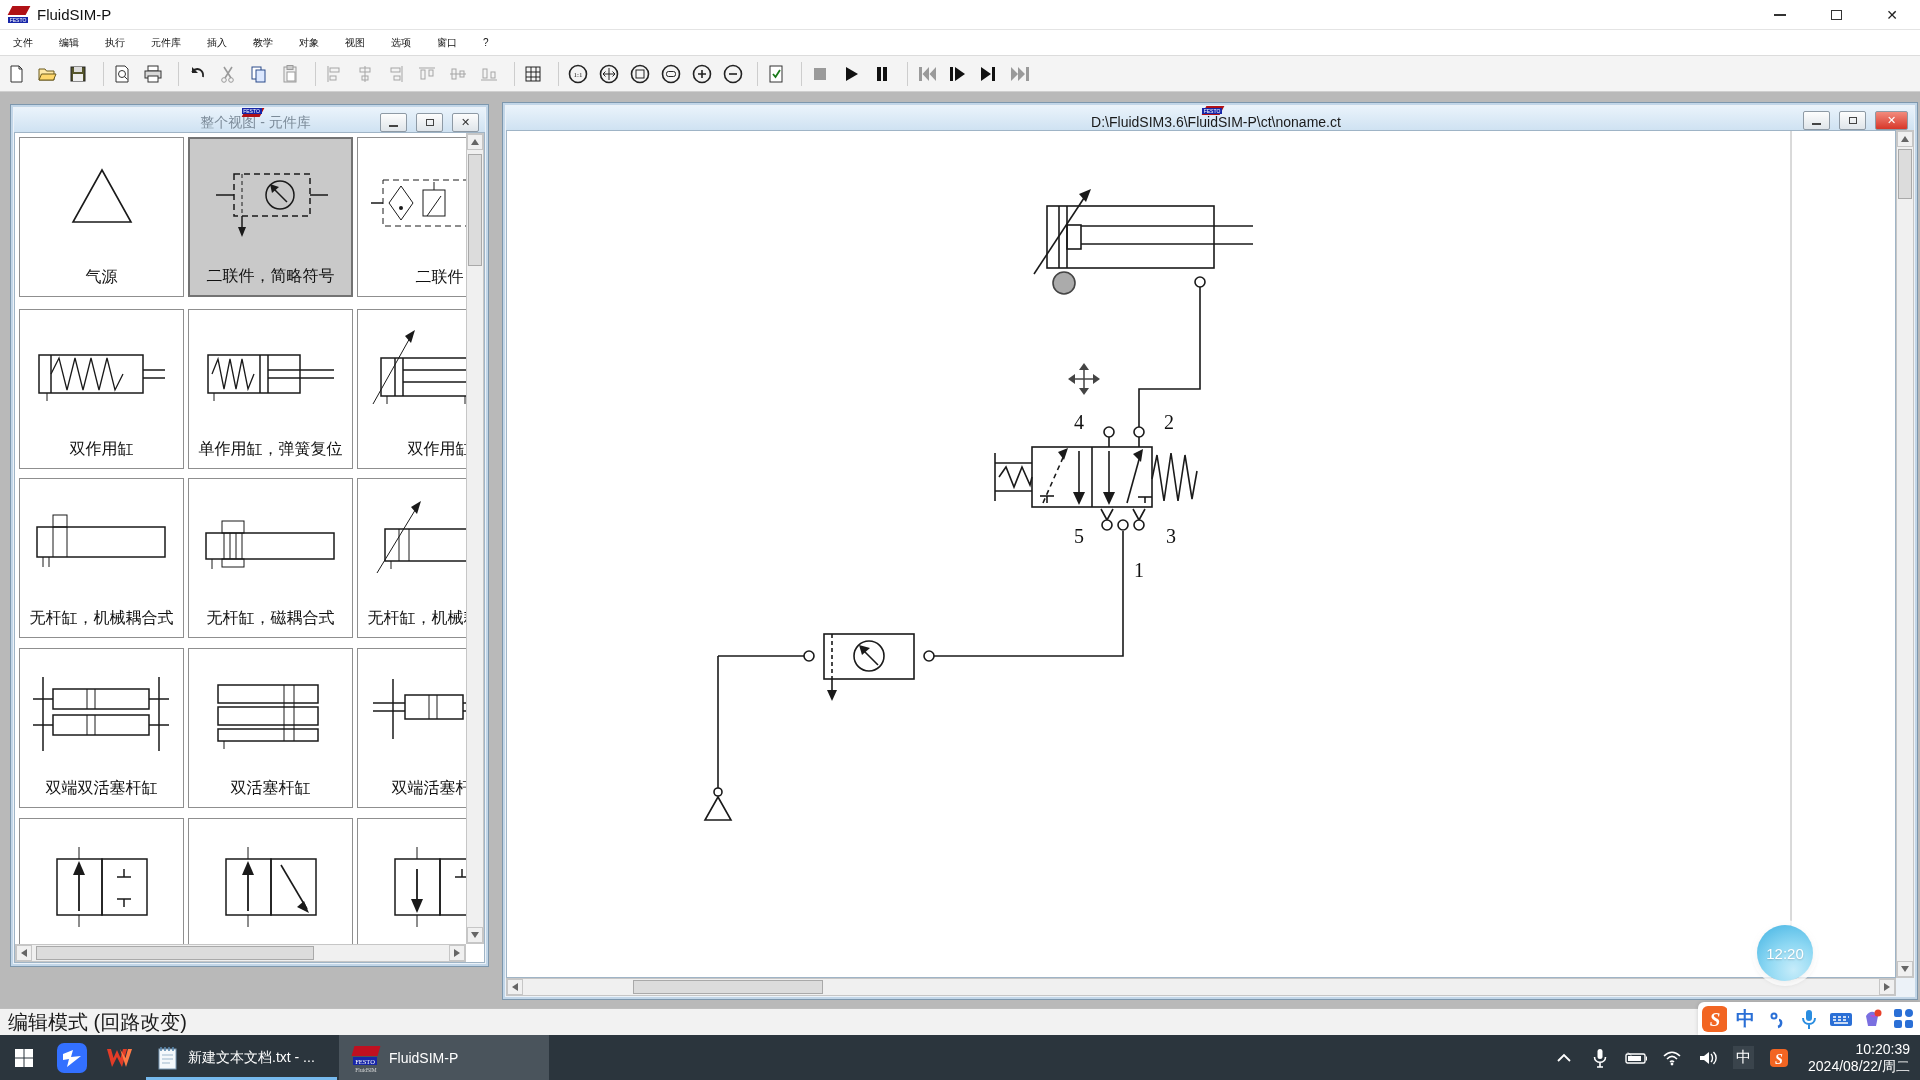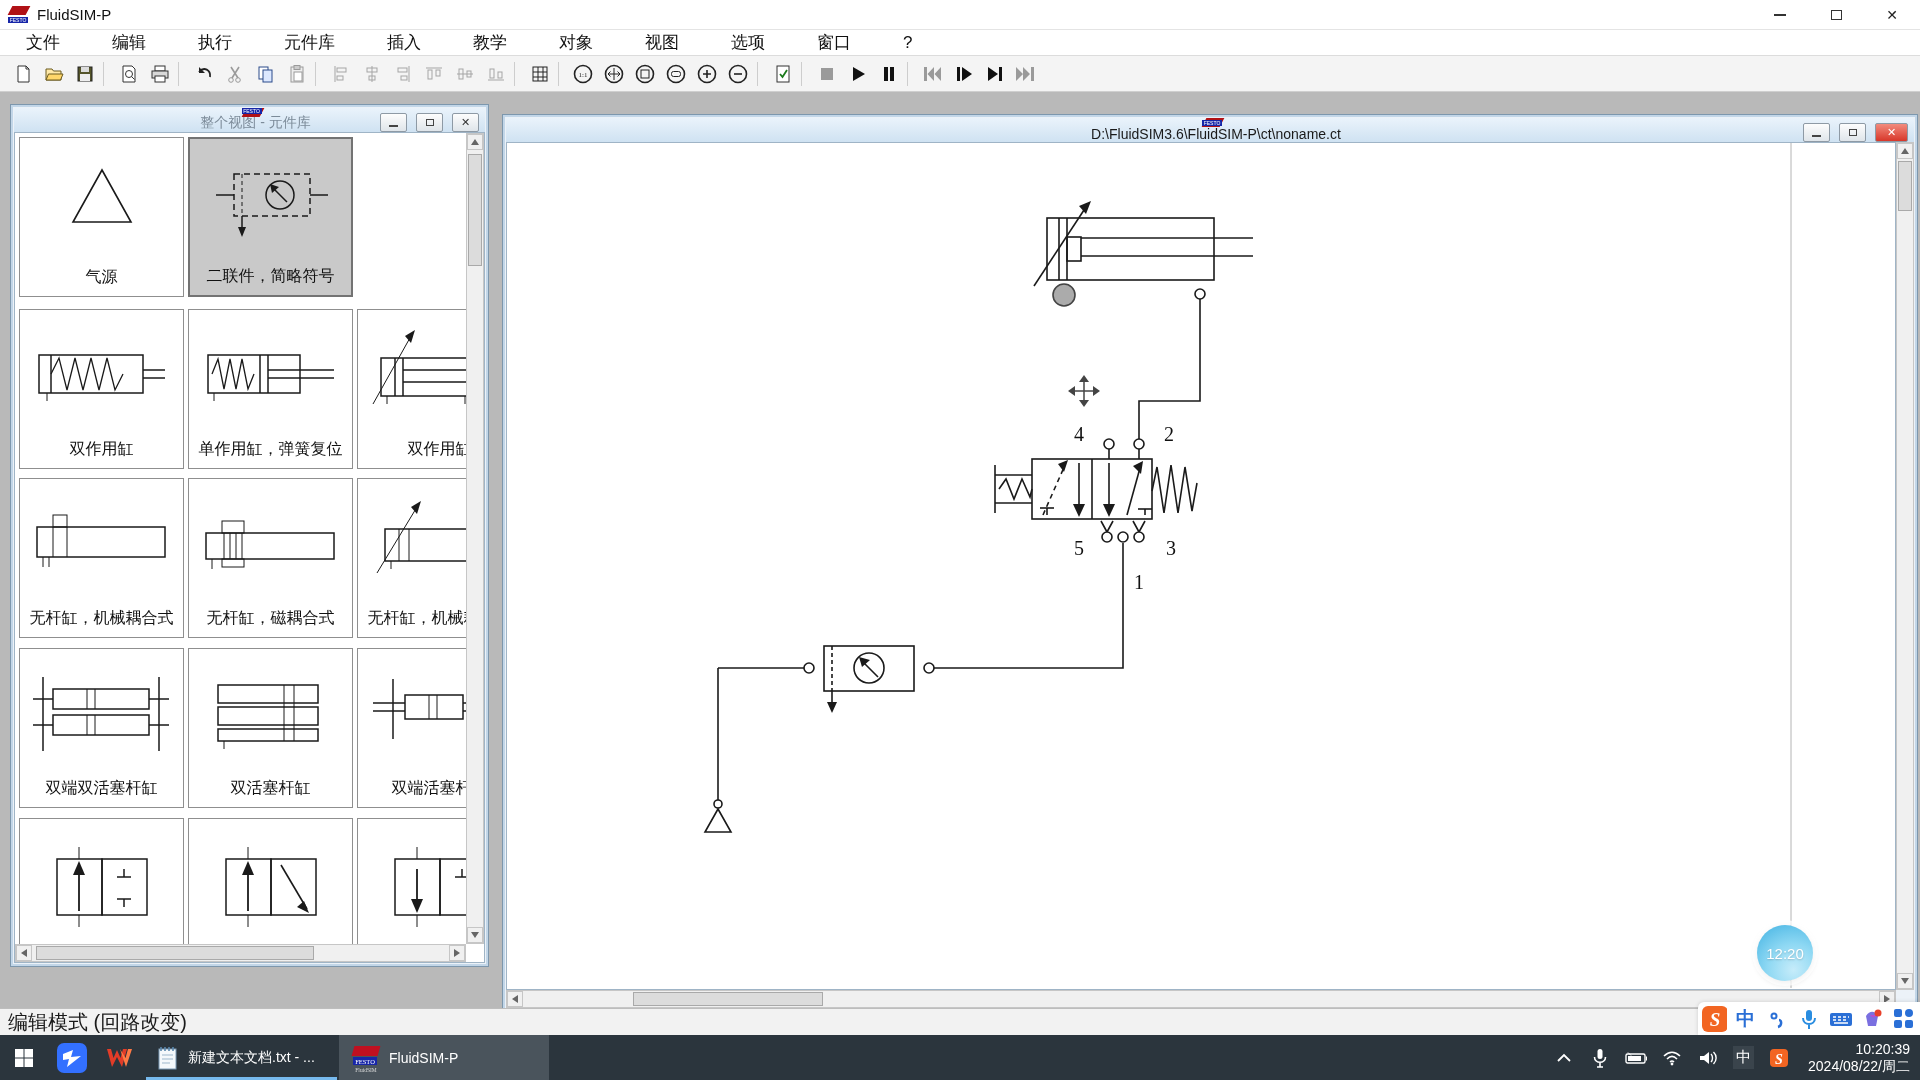--- a/index.html
+++ b/index.html
@@ -11,25 +11,25 @@
   .titlebar { position:absolute; left:0; top:0; width:1920px; height:30px; background:#fff;
     display:flex; align-items:center; padding-left:8px; border-bottom:1px solid #e4e4e4;}
   .titlebar .title { font-size:15px; color:#111; margin-left:7px; }
   .wincontrols { position:absolute; right:0; top:0; height:30px; display:flex; }
   .wincontrols .wc { width:56px; height:30px; display:flex; align-items:center; justify-content:center; color:#222; font-size:14px;}
   .wc .bar { width:12px; height:2px; background:#333; }
   .wc .box { width:11px; height:10px; border:1.5px solid #333; }
 
   .menubar { position:absolute; left:0; top:30px; width:1920px; height:26px; background:#fff;
     display:flex; align-items:center; gap:0; border-bottom:1px solid #dcdcdc;}
-  .menubar .mi { padding:3px 26px; font-size:17px; color:#111; }
+  .menubar .mi { padding:3px 13px; font-size:10px; color:#111; }
 
   .toolbar { position:absolute; left:0; top:56px; width:1920px; height:36px; background:#f4f4f4;
     border-bottom:1px solid #cfcfcf; display:flex; align-items:center; padding-left:6px; gap:4px;}
-  .tbi { width:27px; height:26px; display:flex; align-items:center; justify-content:flex-end; }
+  .tbi { width:27px; height:26px; display:flex; align-items:center; justify-content:flex-start; }
   .tsep { width:1px; height:24px; background:#cdcdcd; margin:0 4px; }
 
   
   .mdi { position:absolute; left:0; top:92px; width:1920px; height:916px; background:#b9b9b9; overflow:hidden;}
 
   .win { position:absolute; background:#ecf2f8; border:1px solid #7d97ad; box-shadow:inset 0 0 0 2px #c2d6e8; }
   .win .wtitle { position:absolute; left:3px; right:3px; top:3px; height:24px;
     background:linear-gradient(#eaf3fb,#cfe2f2); display:flex; align-items:center; padding-left:6px;flex-direction:column; }
   .win .wtitle .ttext { font-size:14px; margin-left:6px; white-space:nowrap; }
   .wbtns { position:absolute; right:6px; top:5px; display:flex; gap:9px; }
@@ -54,21 +54,21 @@
   .sb .thumb { position:absolute; background:#dcdcdc; border:1px solid #a9a9a9; }
   .sbbtn { position:absolute; width:16px; height:16px; background:#f0f0f0; border:1px solid #c6c6c6;
     display:flex; align-items:center; justify-content:center;}
   .tri { width:0; height:0; }
   .tri.up { border-left:4px solid transparent; border-right:4px solid transparent; border-bottom:6px solid #666; }
   .tri.dn { border-left:4px solid transparent; border-right:4px solid transparent; border-top:6px solid #666; }
   .tri.lf { border-top:4px solid transparent; border-bottom:4px solid transparent; border-right:6px solid #666; }
   .tri.rt { border-top:4px solid transparent; border-bottom:4px solid transparent; border-left:6px solid #666; }
 
   
-  .ctwin { left:502px; top:10px; width:1416px; height:898px;margin-top:12px; }
+  .ctwin { left:502px; top:10px; width:1416px; height:898px; }
   .ctwin .wtitle .ttext { color:#1a1a1a; }
   .canvas { position:absolute; left:3px; top:27px; right:21px; bottom:21px; background:#fff;
     border:1px solid #9fb4c6; overflow:hidden;}
   .libwin .wtitle .ttext { color:#7c8b99; }
 
   
   .clockwidget { position:absolute; left:1757px; top:925px; width:56px; height:56px; border-radius:50%;
     background:radial-gradient(circle at 65% 80%, #c6ecfa 0%, #8ed8f3 45%, #3fb1e2 100%);
     box-shadow:0 0 0 5px rgba(255,255,255,.75), 0 2px 6px rgba(0,0,0,.25);
     display:flex; align-items:center; justify-content:center; z-index:40;}
@@ -378,20 +378,35 @@
                 <circle cx="84" cy="46" r="14" fill="none" stroke="#1a1a1a" stroke-width="1.5"></circle>
                 <path d="M91 53L76 38" stroke="#1a1a1a" stroke-width="1.5"></path>
                 <polygon points="74,35 76,44 83,38" fill="#1a1a1a"></polygon>
                 <path d="M46 25v42" stroke="#1a1a1a" stroke-dasharray="4 3"></path>
                 <path d="M46 67v14" stroke="#1a1a1a" stroke-width="1.5"></path>
                 <polygon points="46,88 42,78 50,78" fill="#1a1a1a"></polygon>
                 <path d="M20 46h18M114 46h18" stroke="#1a1a1a" stroke-width="1.5"></path>
               </svg>
             </span>
           <span class="lbl">二联件，简略符号</span>
+        </div>
+        <div class="cell" style="left:342px;top:4px">
+          <span class="sym">
+            <svg width="150" height="110">
+                <rect x="18" y="32" width="86" height="46" fill="none" stroke="#1a1a1a" stroke-dasharray="6 4"></rect>
+                <polygon points="36,38 48,55 36,72 24,55" fill="none" stroke="#1a1a1a"></polygon>
+                <circle cx="36" cy="60" r="2" fill="#1a1a1a"></circle>
+                <rect x="58" y="42" width="22" height="26" fill="none" stroke="#1a1a1a"></rect>
+                <path d="M69 42v-8M62 68l14-20" stroke="#1a1a1a"></path>
+                <path d="M104 26l4-8 5 12 5-12 5 12 4-8" fill="none" stroke="#1a1a1a"></path>
+                <rect x="108" y="40" width="18" height="22" fill="none" stroke="#1a1a1a"></rect>
+                <path d="M6 55h12M104 55h32" stroke="#1a1a1a" stroke-width="1.5"></path>
+              </svg>
+            </span>
+          <span class="lbl">二联件</span>
         </div>
 
         <div class="cell" style="left:4px;top:176px">
           <span class="sym">
             <svg width="150" height="110">
                 <rect x="12" y="35" width="104" height="38" fill="none" stroke="#1a1a1a" stroke-width="1.5"></rect>
                 <path d="M24 35v38" stroke="#1a1a1a" stroke-width="1.5"></path>
                 <path d="M24 54l8-16 8 32 8-32 8 32 8-32 8 32 8-32 8 32 8-16" fill="none" stroke="#1a1a1a" stroke-width="1.3"></path>
                 <path d="M116 50h22M116 58h22" stroke="#1a1a1a" stroke-width="1.3"></path>
                 <path d="M20 73v8" stroke="#1a1a1a"></path>

